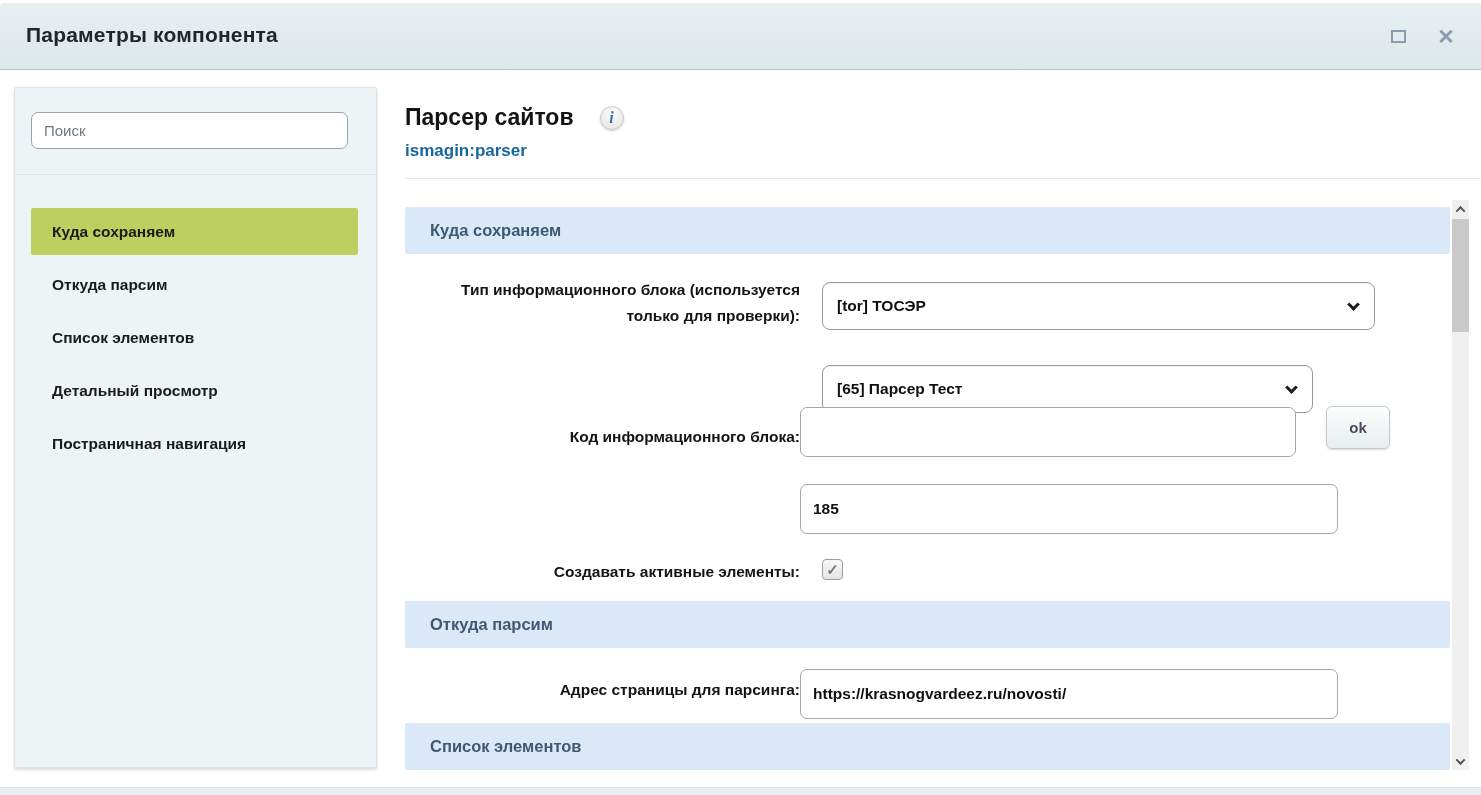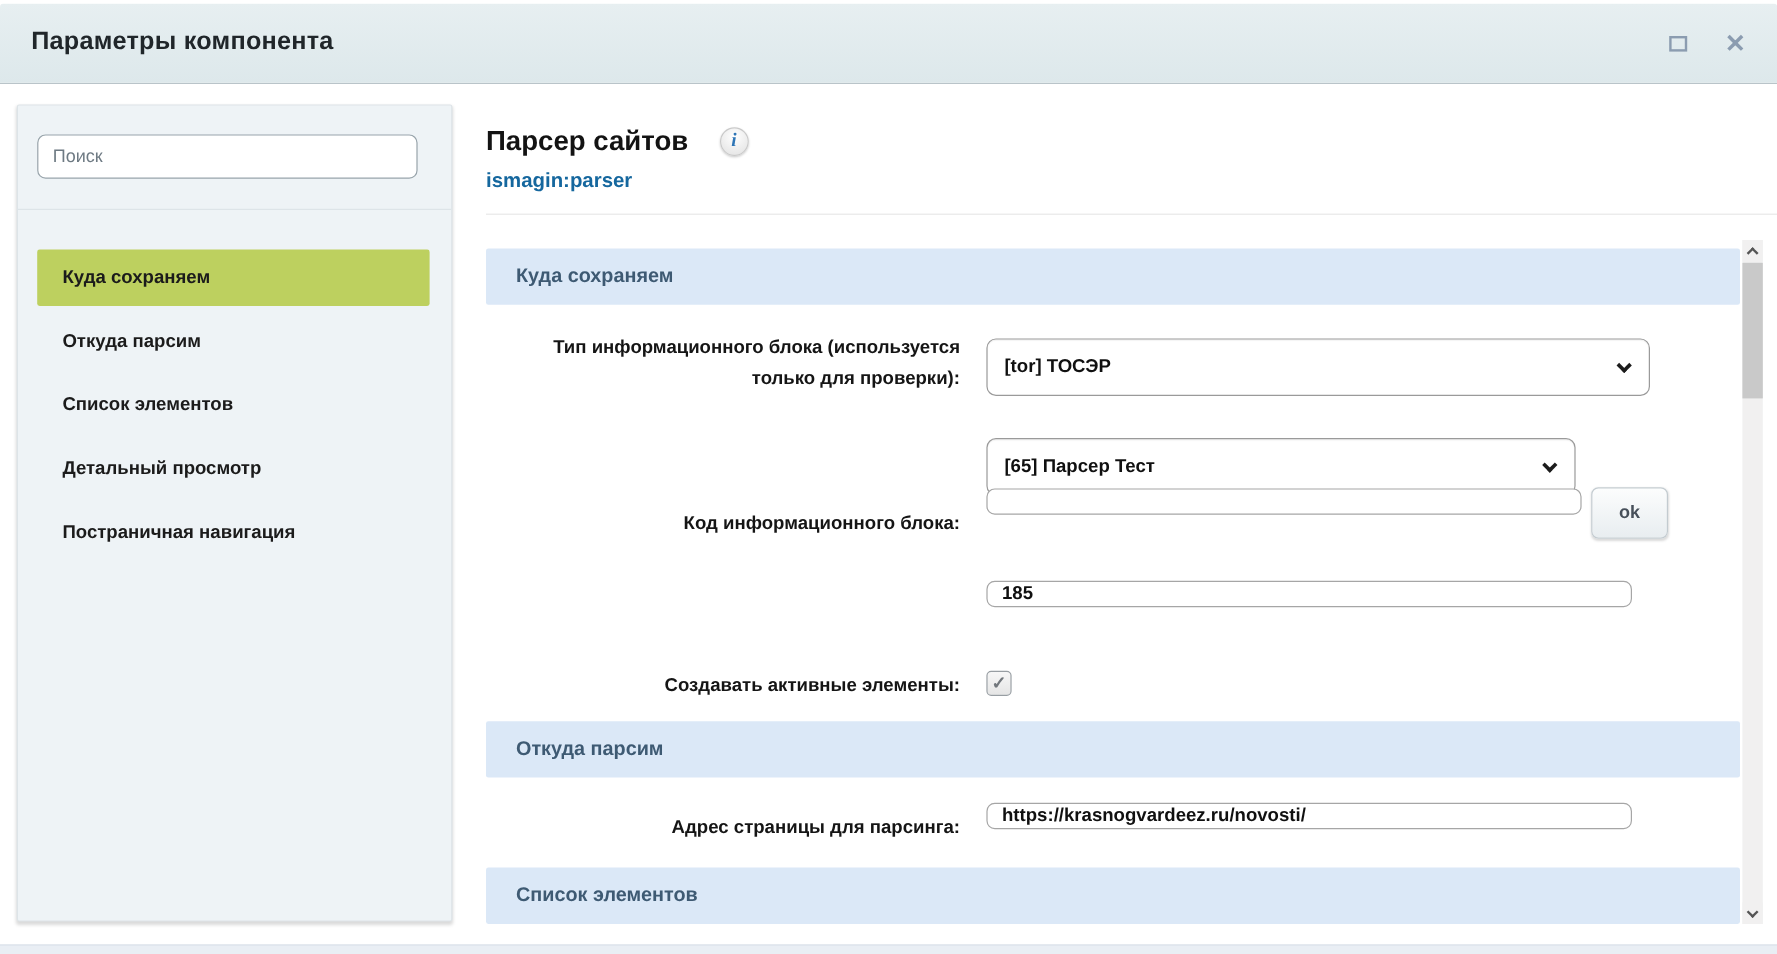--- a/index.html
+++ b/index.html
@@ -70,21 +70,21 @@
             border:1px solid #9a9a9a; border-radius:8px; display:flex;
             align-items:center; padding:0 16px 0 14px; font-weight:bold;
             font-size:15.5px; color:#101010; cursor:pointer;
             box-shadow:inset 0 1px 1px rgba(0,0,0,.06);text-align:right; }
   .sel1 { top:282px; width:553px; }
   .sel2 { top:365px; width:491px; }
   .chev { width:9px; height:9px; margin-left:auto; margin-top:-4px;
           border-right:3px solid #1c1c1c; border-bottom:3px solid #1c1c1c;
           transform:rotate(45deg); }
 
-  .txtinput { position:absolute; left:822px; height:22px; background:#fff;
+  .txtinput { position:absolute; left:800px; height:50px; background:#fff;
               border:1px solid #a6a6a6; border-radius:7px; padding:0 12px;
               font-weight:bold; font-size:15.5px; color:#101010;
               font-family:"Liberation Sans", sans-serif; outline:none; }
   .inp-code { top:407px; width:496px; }
   .inp-id   { top:484px; width:538px; }
   .inp-url  { top:669px; width:538px; }
 
   .ok-btn { position:absolute; left:1326px; top:406px; width:64px; height:43px;
             border:1px solid #c3cbd0; border-radius:6px;
             background:linear-gradient(#fcfdfd,#e8edf0);

